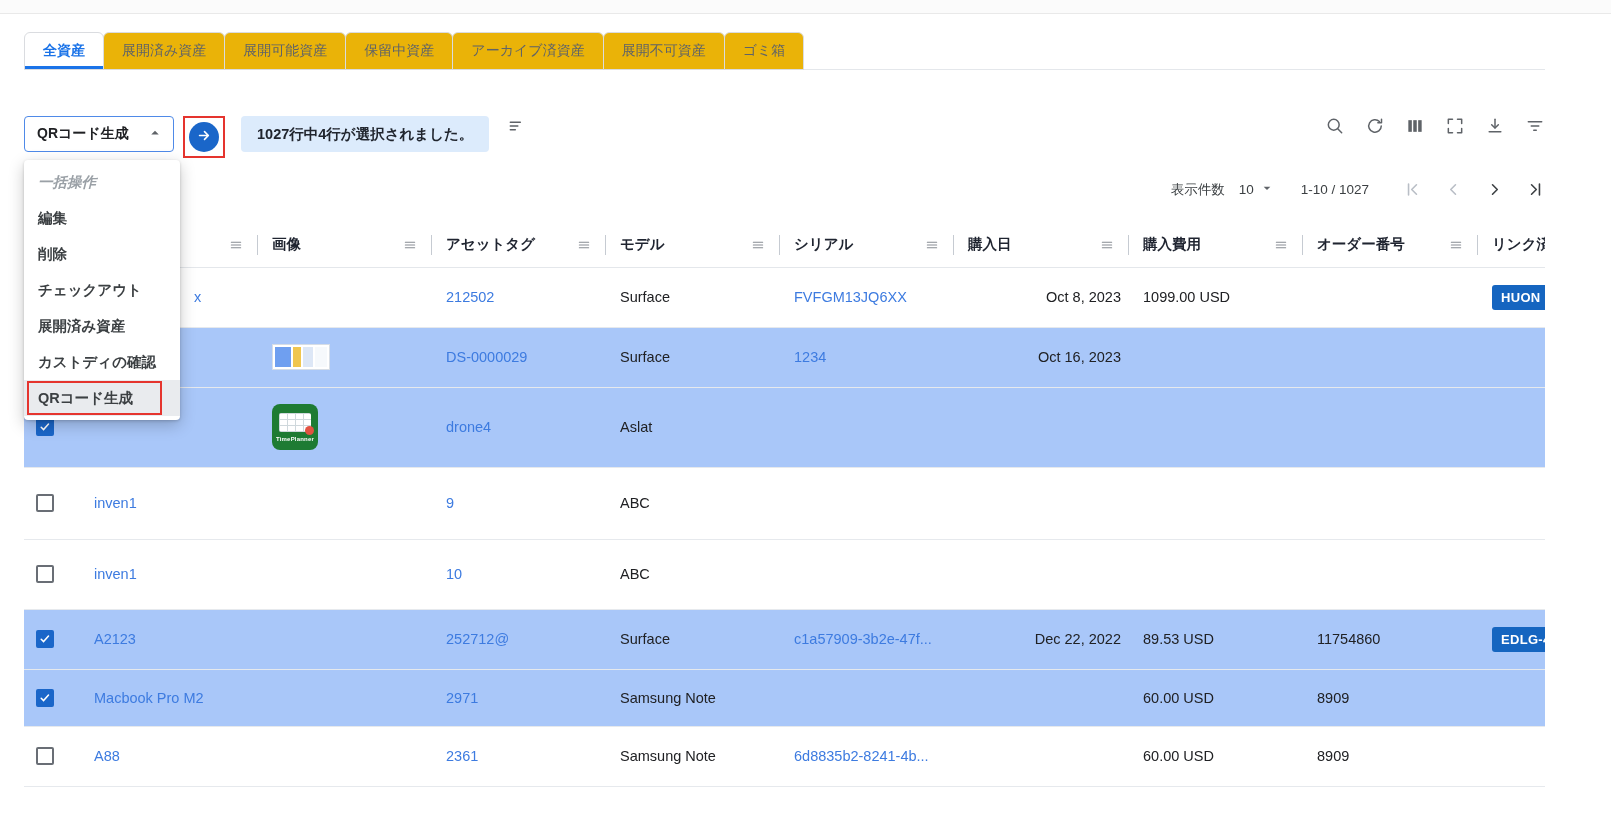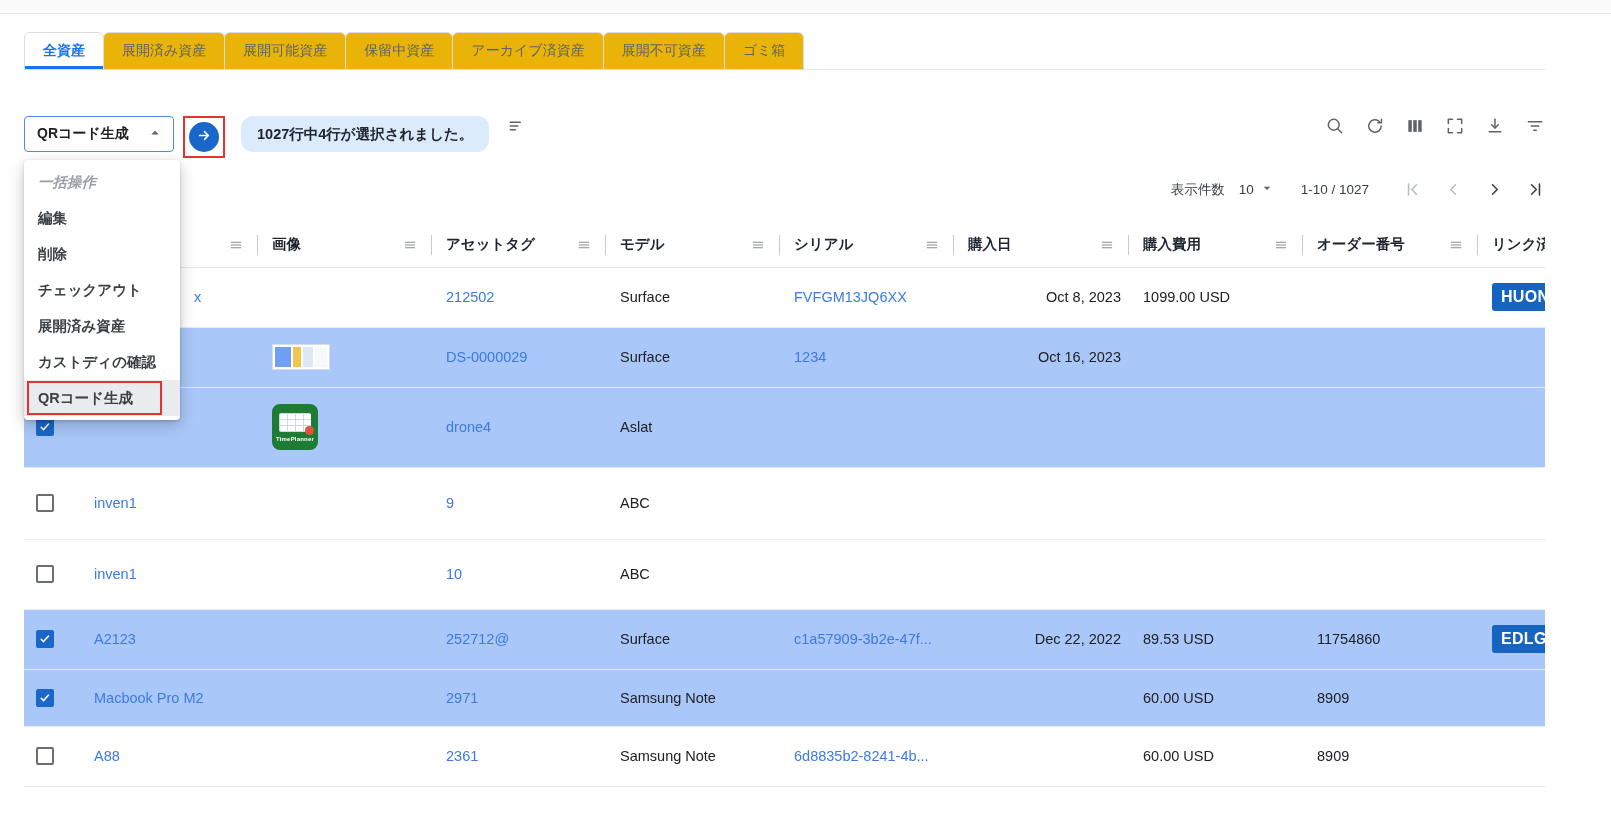--- a/index.html
+++ b/index.html
@@ -33,21 +33,21 @@
   .select { width: 150px; height: 36px; border: 1.5px solid #4f8ae8; border-radius: 4px;
     background: #fff; display: flex; align-items: center; justify-content: space-between;
     padding: 0 9px 0 12px; font-size: 14px; cursor: pointer; }
   .select svg { width: 18px; height: 18px; }
 
   .arrow-annotation { margin-left: 9px; border: 2px solid #e5342e; padding: 4px; display: flex; }
   .arrow-btn { width: 30px; height: 30px; border-radius: 50%; background: #1a66c9; border: none;
     display: flex; align-items: center; justify-content: center; cursor: pointer; }
   .arrow-btn svg { width: 17px; height: 17px; }
 
-  .chip { margin-left: 16px; height: 36px; background: #dcebfc; border-radius: 12px;
+  .chip { margin-left: 16px; height: 36px; background: #dcebfc; border-radius: 4px;
     display: flex; align-items: center; padding: 0 16px; font-size: 14.5px; color: #20252e; }
 
   .tool-icon { display: inline-flex; cursor: pointer; }
   .tool-icon svg { width: 20px; height: 20px; stroke: #5f6368; stroke-width: 1.8; fill: none;
     stroke-linecap: round; stroke-linejoin: round; }
   .tool-icon svg rect { fill: #5f6368; stroke: none; }
   .sort-icon { margin-left: 18px; }
   .toolbar-right { margin-left: auto; display: flex; align-items: center; gap: 20px; }
 
   
@@ -111,21 +111,21 @@
 
   .link { color: #3d7be0; cursor: pointer; }
   .partial-name { padding-left: 100px; display: inline-block; }
 
   .checkbox { width: 18px; height: 18px; border: 2px solid #696e75; border-radius: 2px;
     background: #fff; cursor: pointer; display: flex; align-items: center; justify-content: center; }
   .checkbox.checked { background: #1a66c9; border-color: #1a66c9; }
   .checkbox svg { width: 14px; height: 14px; }
 
   .badge { display: inline-block; background: #1565c0; color: #fff; font-weight: 700;
-    font-size: 16px; letter-spacing: .3px; padding: 5px 9px; border-radius: 3px; }
+    font-size: 13px; letter-spacing: .3px; padding: 5px 9px; border-radius: 3px; }
 
   .thumb { width: 58px; height: 26px; border: 1px solid #d6dde6; background: #fff;
     display: flex; align-items: stretch; padding: 2px; gap: 2px; cursor: pointer; }
   .thumb span:nth-child(1) { width: 16px; background: #6f9ff0; }
   .thumb span:nth-child(2) { width: 8px;  background: #f0c64f; }
   .thumb span:nth-child(3) { width: 10px; background: #dde7f6; }
   .thumb span:nth-child(4) { flex: 1;     background: #f6f9fc; }
 
   .app-icon { width: 46px; height: 46px; border-radius: 8px; background: #1e7b33;
     display: flex; flex-direction: column; align-items: center; justify-content: center;

